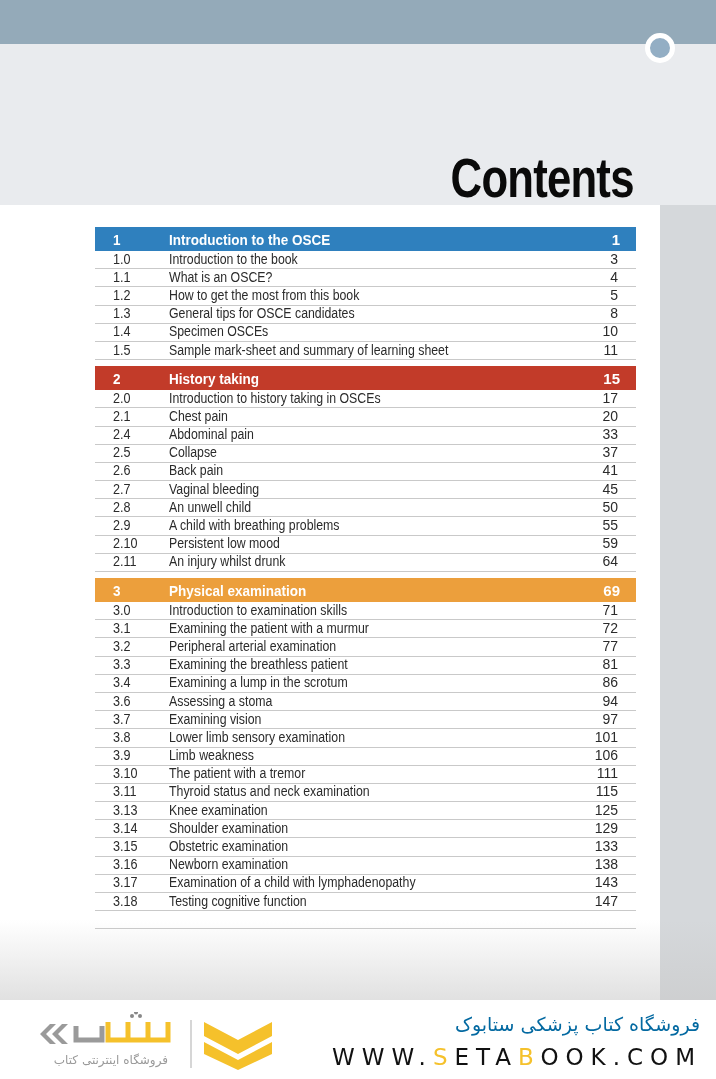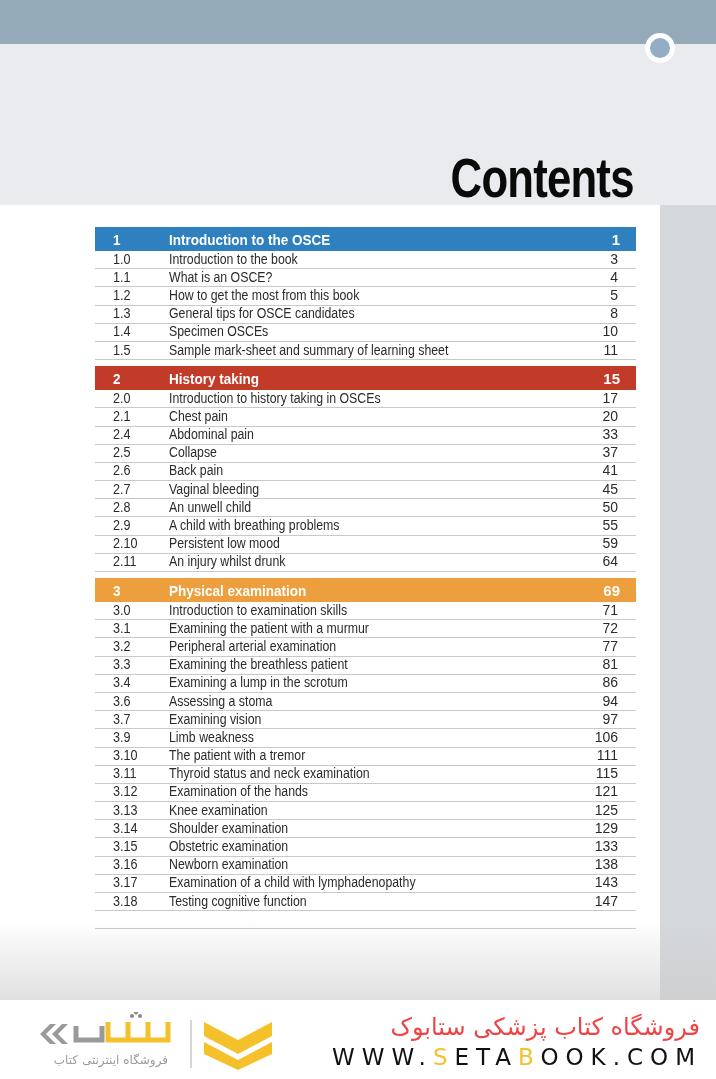--- a/index.html
+++ b/index.html
@@ -19,21 +19,21 @@
   .row { height:18.2px; border-bottom:1px solid #c9c9c9; box-sizing:border-box; display:flex; align-items:center; font-size:14px; color:#2b2b2b; line-height:1; padding-bottom:2px; }
   .row .num { width:74px; padding-left:20px; box-sizing:border-box; transform:scaleX(0.9); transform-origin:left bottom; }
   .row .ttl { flex:1; white-space:nowrap; transform:scaleX(0.88); transform-origin:left bottom; }
   .row .pg { width:60px; text-align:right; padding-right:18px; box-sizing:border-box; }
   .sec { margin-bottom:6px; }
   .sec1 .hdr { background:#2f80be; }
   .sec2 .hdr { background:#c23b29; }
   .sec3 .hdr { background:#ec9f3c; }
   .footer { position:absolute; left:0; top:1000px; width:716px; height:79px; background:#ffffff; }
   .logo { position:absolute; left:36px; top:1012px; width:240px; height:60px; }
-  .fa-line { position:absolute; right:16px; top:1013px; font-size:24px; color:#ef4444; font-family:"DejaVu Sans", sans-serif; direction:rtl; }
+  .fa-line { position:absolute; right:16px; top:1013px; font-size:19px; color:#0369a1; font-family:"DejaVu Sans", sans-serif; direction:rtl; }
   .url { position:absolute; right:14px; top:1044px; font-size:23px; letter-spacing:7px; color:#111; font-family:"DejaVu Sans", sans-serif; }
   .url .y { color:#f5c12b; }
 </style>
 </head>
 <body>
 
 <div class="top-band"></div>
 <div class="title-area"></div>
 <div class="ring"></div>
 <div class="contents-title">Contents</div>
@@ -174,38 +174,38 @@
         <span class="num">3.6</span>
         <span class="ttl">Assessing a stoma</span>
         <span class="pg">94</span>
       </div>
     <div class="row">
         <span class="num">3.7</span>
         <span class="ttl">Examining vision</span>
         <span class="pg">97</span>
       </div>
     <div class="row">
+        <span class="num">3.8</span>
+        <span class="ttl">Lower limb sensory examination</span>
+        <span class="pg">101</span>
+      </div>
+    <div class="row">
         <span class="num">3.9</span>
         <span class="ttl">Limb weakness</span>
         <span class="pg">106</span>
       </div>
     <div class="row">
         <span class="num">3.10</span>
         <span class="ttl">The patient with a tremor</span>
         <span class="pg">111</span>
       </div>
     <div class="row">
         <span class="num">3.11</span>
         <span class="ttl">Thyroid status and neck examination</span>
         <span class="pg">115</span>
-      </div>
-    <div class="row">
-        <span class="num">3.12</span>
-        <span class="ttl">Examination of the hands</span>
-        <span class="pg">121</span>
       </div>
     <div class="row">
         <span class="num">3.13</span>
         <span class="ttl">Knee examination</span>
         <span class="pg">125</span>
       </div>
     <div class="row">
         <span class="num">3.14</span>
         <span class="ttl">Shoulder examination</span>
         <span class="pg">129</span>

